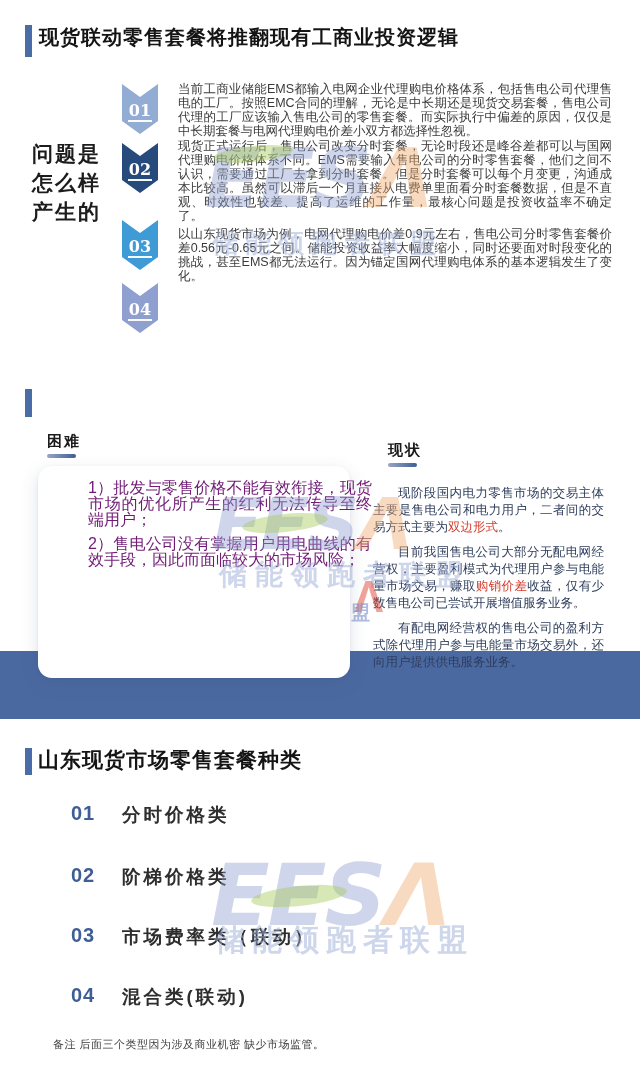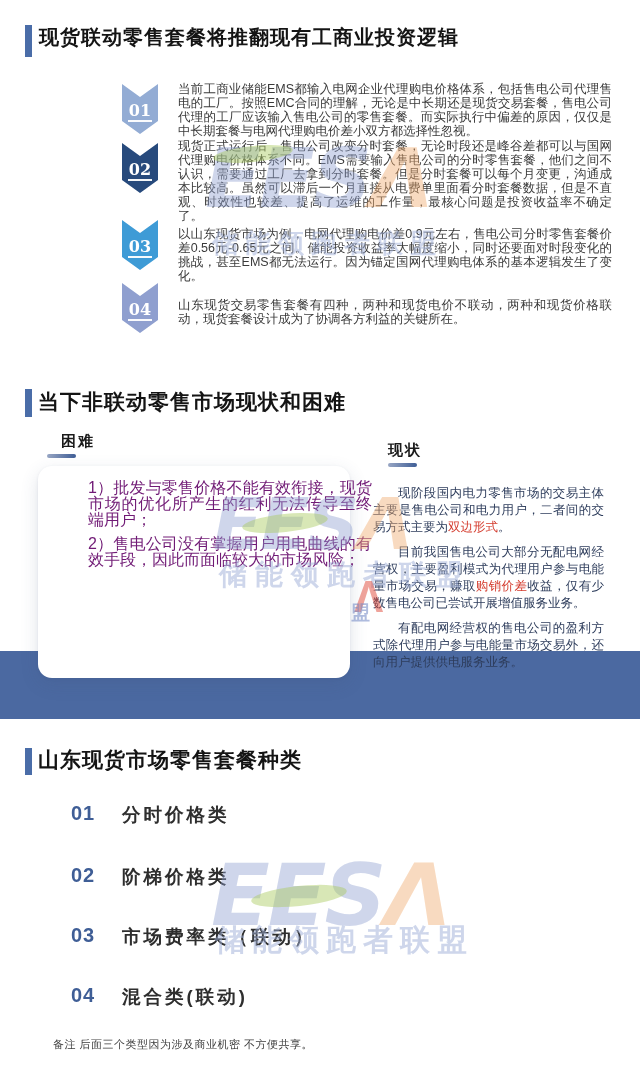--- a/index.html
+++ b/index.html
@@ -30,21 +30,21 @@
            text-align:justify;color:#3a3a3a;}
   #b1{top:84px;} #t1{top:82px;}
   #b2{top:143px;} #t2{top:139px;}
   #b3{top:220px;} #t3{top:227px;}
   #b4{top:283px;} #t4{top:298px;}
 
   
   .col-head{position:absolute;font-size:15px;font-weight:800;color:#1b1b1b;letter-spacing:2px;}
   .col-underline{position:absolute;height:4px;width:29px;border-radius:2px;
                  background:linear-gradient(90deg,#98a6c4,#3f5e96);}
-  #hd-left{left:47px;top:432px;margin-left:14px;} #ul-left{left:47px;top:454px;}
+  #hd-left{left:47px;top:432px;} #ul-left{left:47px;top:454px;}
   #hd-right{left:388px;top:441px;} #ul-right{left:388px;top:463px;}
   .card{position:absolute;left:38px;top:466px;width:312px;height:212px;background:#fff;
         border-radius:14px;box-shadow:0 6px 18px rgba(60,80,120,.16),0 1px 3px rgba(60,80,120,.10);z-index:2;}
   .card-list{position:absolute;left:14px;top:14px;width:284px;font-size:16px;line-height:16px;
              text-align:justify;color:#701a75;margin-left:36px;}
   .card-list div{margin-bottom:8px;}
   .status-col{position:absolute;left:365px;top:477px;width:247px;font-size:12.5px;line-height:17px;
               text-align:justify;color:#2e3d5c;z-index:1;}
   .status-col p{margin:8px;text-indent:2em;}
   .red{color:#d43a2c;}
@@ -79,43 +79,44 @@
   #wm-frag-blue{left:351px;top:600px;font-size:19px;font-weight:800;color:#6f86c4;opacity:.55;z-index:5;}
 </style>
 </head>
 <body>
 
 <div class="page">
 
   <div class="accent-bar" id="bar1"></div>
   <div class="sec-title" id="h1">现货联动零售套餐将推翻现有工商业投资逻辑</div>
 
+  <div class="abs side-label">问题是
+怎么样
+产生的</div>
 
   <div class="badge" id="b1" style="background: rgb(147, 172, 212);">
     <span>01</span>
   </div>
   <div class="s1-text" id="t1">当前工商业储能EMS都输入电网企业代理购电价格体系，包括售电公司代理售电的工厂。按照EMC合同的理解，无论是中长期还是现货交易套餐，售电公司代理的工厂应该输入售电公司的零售套餐。而实际执行中偏差的原因，仅仅是中长期套餐与电网代理购电价差小双方都选择性忽视。</div>
 
   <div class="badge" id="b2" style="background: rgb(39, 74, 124);">
     <span>02</span>
   </div>
   <div class="s1-text" id="t2">现货正式运行后，售电公司改变分时套餐，无论时段还是峰谷差都可以与国网代理购电价格体系不同。EMS需要输入售电公司的分时零售套餐，他们之间不认识，需要通过工厂去拿到分时套餐。但是分时套餐可以每个月变更，沟通成本比较高。虽然可以滞后一个月直接从电费单里面看分时套餐数据，但是不直观、时效性也较差、提高了运维的工作量，最核心问题是投资收益率不确定了。</div>
 
   <div class="badge" id="b3" style="background: rgb(62, 155, 214);">
     <span>03</span>
   </div>
   <div class="s1-text" id="t3">以山东现货市场为例，电网代理购电价差0.9元左右，售电公司分时零售套餐价差0.56元-0.65元之间。储能投资收益率大幅度缩小，同时还要面对时段变化的挑战，甚至EMS都无法运行。因为锚定国网代理购电体系的基本逻辑发生了变化。</div>
 
   <div class="badge" id="b4" style="background: rgb(143, 159, 207);">
     <span>04</span>
   </div>
-  <div class="s1-text" id="t4">山东现货交易零售套餐有四种，两种和现货电价不联动，两种和现货价格联动，现货套餐设计成为了协调各方利益的关键所在。</div>
 
   <div class="accent-bar" id="bar2"></div>
-  <div class="sec-title" id="h2">当下非联动零售市场现状和困难</div>
 
   <div class="col-head" id="hd-left">困难</div>
   <div class="col-underline" id="ul-left"></div>
   <div class="col-head" id="hd-right">现状</div>
   <div class="col-underline" id="ul-right"></div>
 
   <div class="card">
     <div class="card-list">
       <div>1）批发与零售价格不能有效衔接，现货市场的优化所产生的红利无法传导至终端用户；</div>
       <div>2）售电公司没有掌握用户用电曲线的有效手段，因此而面临较大的市场风险；</div>
@@ -135,21 +136,21 @@
 
   <div class="s3-num" id="n1">01</div>
   <div class="s3-label" id="l1">分时价格类</div>
   <div class="s3-num" id="n2">02</div>
   <div class="s3-label" id="l2">阶梯价格类</div>
   <div class="s3-num" id="n3">03</div>
   <div class="s3-label" id="l3">市场费率类（联动）</div>
   <div class="s3-num" id="n4">04</div>
   <div class="s3-label" id="l4">混合类(联动)</div>
 
-  <div class="note">备注  后面三个类型因为涉及商业机密  不方便共享。</div>
+  <div class="note">备注  后面三个类型因为涉及商业机密  缺少市场监管。</div>
 
   <div class="wm wm-letters" id="wm1-letters"><span class="blue">E</span><span class="blue">E</span><span class="blue">S</span><span class="orange">Λ</span></div>
   <div class="wm-leaf" id="wm1-leaf"></div>
   <div class="wm wm-cn" id="wm1-cn">储能领跑者联盟</div>
 
   <div class="wm wm-letters" id="wm2-letters"><span class="blue">E</span><span class="blue">E</span><span class="blue">S</span><span class="orange">Λ</span></div>
   <div class="wm-leaf" id="wm2-leaf"></div>
   <div class="wm wm-cn" id="wm2-cn">储能领跑者联盟</div>
   <div class="wm" id="wm-frag-red">Λ</div>
   <div class="wm" id="wm-frag-blue">盟</div>

